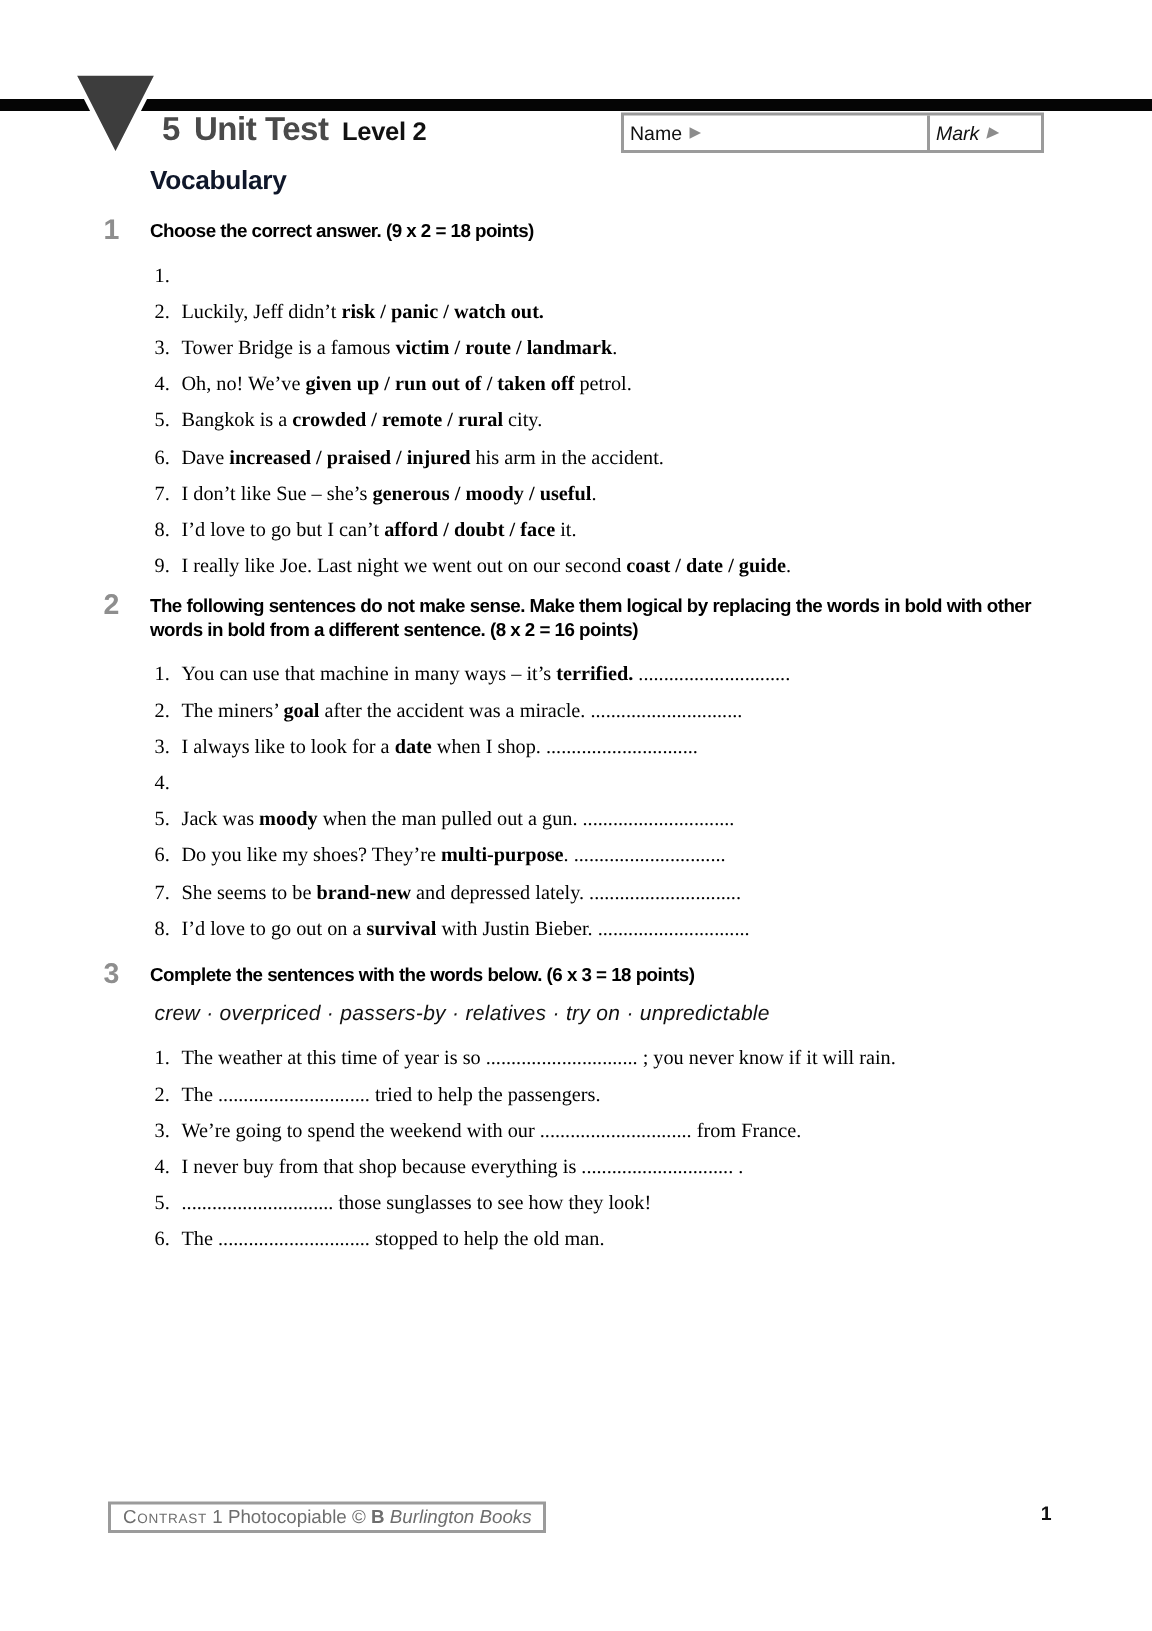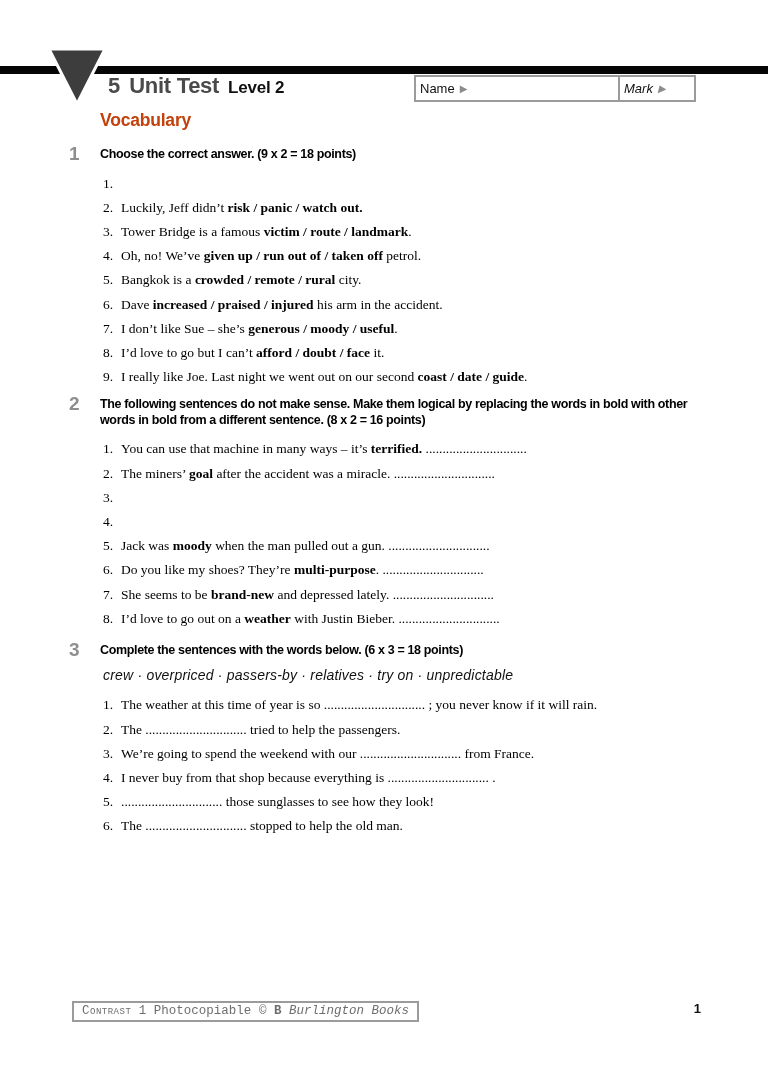--- a/index.html
+++ b/index.html
@@ -23,21 +23,21 @@
     font-family:"Liberation Sans", sans-serif; font-size:13px; color:#111111;
   }
   .nm-cell { display:flex; align-items:center; padding-left:4px; gap:5px; box-sizing:border-box; }
   .nm-name { flex:1; border-right:2px solid #9b9b9b; }
   .nm-mark { width:74px;font-style:italic; }
   .nm-arrow { color:#8c8c8c; font-size:10px; line-height:1; }
   
   .content { position:absolute; left:100px; top:110px; width:622px; }
   .vocab-heading {
     margin:0 0 16px 0; font-family:"Liberation Sans", sans-serif;
-    font-size:17.5px; font-weight:bold; color:#c2410c; letter-spacing:-0.2px;
+    font-size:17.5px; font-weight:bold; color:#0f172a; letter-spacing:-0.2px;
   }
   .exercise { position:relative; }
   .exercise + .exercise { margin-top:8px; }
   .exercise.ex3 { margin-top:12px; }
   .ex-head { position:relative; margin-bottom:9px; }
   .ex-num {
     position:absolute; left:-31px; top:-4px; color:#8e8e8e;
     font-family:"Liberation Sans", sans-serif; font-size:19px; font-weight:bold;
   }
   .ex-instruction {
@@ -49,21 +49,21 @@
   .item-num { width:18px; flex:none; }
   .item-text b { font-weight:bold; }
   .word-bank {
     margin:3px 0 10px 3px; font-family:Liberation Sans, sans-serif; font-style:italic;
     font-size:14px; color:#111111; letter-spacing:0.2px;
   }
   
   .footer-box {
     position:absolute; left:72px; top:1001px; border:2px solid #9b9b9b;
     padding:1px 8px 2px 8px; font-size:12.5px; color:#6e6e6e; white-space:nowrap;
-    font-family:Liberation Mono, monospace; background:#ffffff;
+    font-family:Liberation Sans, sans-serif; background:#ffffff;
   }
   .imprint-series { font-variant:small-caps; letter-spacing:0.5px; }
   .imprint-logo { font-weight:bold; }
   .imprint-publisher { font-style:italic; }
   .page-number {
     position:absolute; right:67px; top:1001px; font-family:"Liberation Sans", sans-serif;
     font-weight:bold; font-size:13px; color:#111111;
   }
 </style>
 </head>
@@ -153,39 +153,40 @@
           <li>
             <span class="item-num">1.</span>
             <span class="item-text"><span>You can use that machine in many ways – it’s </span><b>terrified.</b><span> ..............................</span></span>
           </li>
           <li>
             <span class="item-num">2.</span>
             <span class="item-text"><span>The miners’ </span><b>goal</b><span> after the accident was a miracle. ..............................</span></span>
           </li>
           <li>
             <span class="item-num">3.</span>
+            <span class="item-text"><span>I always like to look for a </span><b>date</b><span> when I shop. ..............................</span></span>
           </li>
           <li>
             <span class="item-num">4.</span>
           </li>
           <li>
             <span class="item-num">5.</span>
             <span class="item-text"><span>Jack was </span><b>moody</b><span> when the man pulled out a gun. ..............................</span></span>
           </li>
           <li>
             <span class="item-num">6.</span>
             <span class="item-text"><span>Do you like my shoes? They’re </span><b>multi-purpose</b><span>. ..............................</span></span>
           </li>
           <li>
             <span class="item-num">7.</span>
             <span class="item-text"><span>She seems to be </span><b>brand-new</b><span> and depressed lately. ..............................</span></span>
           </li>
           <li>
             <span class="item-num">8.</span>
-            <span class="item-text"><span>I’d love to go out on a </span><b>weather</b><span> with Justin Bieber. ..............................</span></span>
+            <span class="item-text"><span>I’d love to go out on a </span><b>survival</b><span> with Justin Bieber. ..............................</span></span>
           </li>
         </ol>
     </section>
 
     <section class="exercise ex3">
       <div class="ex-head">
         <span class="ex-num">3</span>
         <p class="ex-instruction">Complete the sentences with the words below. (6 x 3 = 18 points)</p>
       </div>
       <p class="word-bank">crew · overpriced · passers-by · relatives · try on · unpredictable</p>

